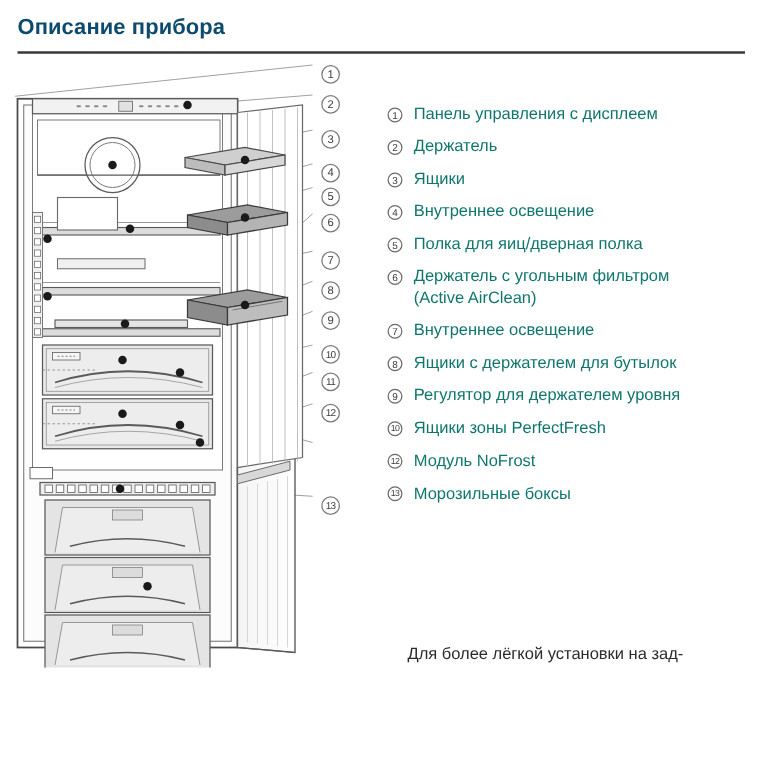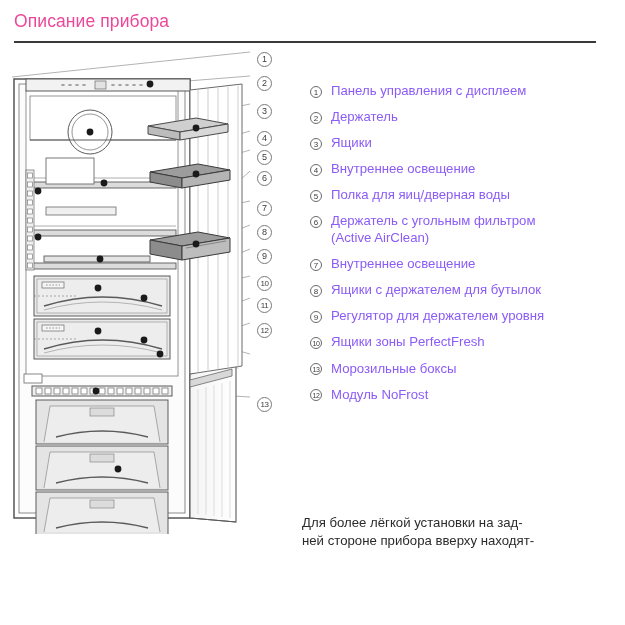--- a/index.html
+++ b/index.html
@@ -6,44 +6,44 @@
   body{
     width:625px;height:625px;background:#ffffff;
     font-family:"Liberation Sans", sans-serif;
     color:#2b2b2b;overflow:hidden;position:relative;
   }
   #page{position:absolute;inset:0;}
 
   
   #page-title{
     position:absolute;left:14px;top:11px;
-    font-size:17.5px;font-weight:normal;letter-spacing:.1px;color:#ec4899;
+    font-size:17.5px;font-weight:bold;letter-spacing:.1px;color:#0c4a6e;
   }
   #title-rule{
     position:absolute;left:14px;top:41px;width:582px;height:2px;
     background:#3a3a3a;
   }
 
   
   #legend{position:absolute;left:310px;top:83px;width:300px;}
   .legend-item{position:relative;padding-left:21px;margin-bottom:9.5px;}
   .legend-item .badge{
     position:absolute;left:0;top:2.5px;width:12px;height:12px;
     border:1px solid #6a6a6a;border-radius:50%;
     font-size:8px;line-height:12px;text-align:center;color:#3a3a3a;
     box-sizing:border-box;font-family:"Liberation Sans",sans-serif;
   }
   .legend-item .badge.wide{font-size:7px;letter-spacing:-.4px;}
   .legend-item .txt{
-    font-size:13.2px;line-height:16.6px;color:#8b5cf6;display:block;
+    font-size:13.2px;line-height:16.6px;color:#0f766e;display:block;
   }
   .legend-item .txt .l2{display:block;}
 
   #footer-note{
-    position:absolute;left:302px;top:514px;width:290px;
+    position:absolute;left:326px;top:514px;width:290px;
     font-size:13.2px;line-height:17.6px;color:#2b2b2b;
   }
   #footer-note span{display:block;}
 
   
   #appliance{position:absolute;left:0;top:44px;width:300px;height:490px;}
 
   
   .callout{
     position:absolute;width:15px;height:15px;box-sizing:border-box;
@@ -316,21 +316,21 @@
       <span class="txt"><span class="l1">Ящики</span></span>
     </div>
 
     <div class="legend-item">
       <span class="badge">4</span>
       <span class="txt"><span class="l1">Внутреннее освещение</span></span>
     </div>
 
     <div class="legend-item">
       <span class="badge">5</span>
-      <span class="txt"><span class="l1">Полка для яиц/дверная воды</span></span>
+      <span class="txt"><span class="l1">Полка для яиц/дверная полка</span></span>
     </div>
 
     <div class="legend-item">
       <span class="badge">6</span>
       <span class="txt">
         <span class="l1">Держатель с угольным фильтром</span>
         <span class="l2">(Active AirClean)</span>
       </span>
     </div>
 
@@ -351,29 +351,28 @@
       </span>
     </div>
 
     <div class="legend-item">
       <span class="badge wide">10</span>
       <span class="txt"><span class="l1">Ящики зоны PerfectFresh</span></span>
     </div>
 
 
     <div class="legend-item">
+      <span class="badge wide">12</span>
+      <span class="txt"><span class="l1">Модуль NoFrost</span></span>
+    </div>
+
+    <div class="legend-item">
       <span class="badge wide">13</span>
       <span class="txt"><span class="l1">Морозильные боксы</span></span>
     </div>
 
-    <div class="legend-item">
-      <span class="badge wide">12</span>
-      <span class="txt"><span class="l1">Модуль NoFrost</span></span>
-    </div>
-
   </div>
 
   <div id="footer-note">
     <span>Для более лёгкой установки на зад-</span>
-    <span>ней стороне прибора вверху находят-</span>
   </div>
 
 </div>
 
 </body></html>

